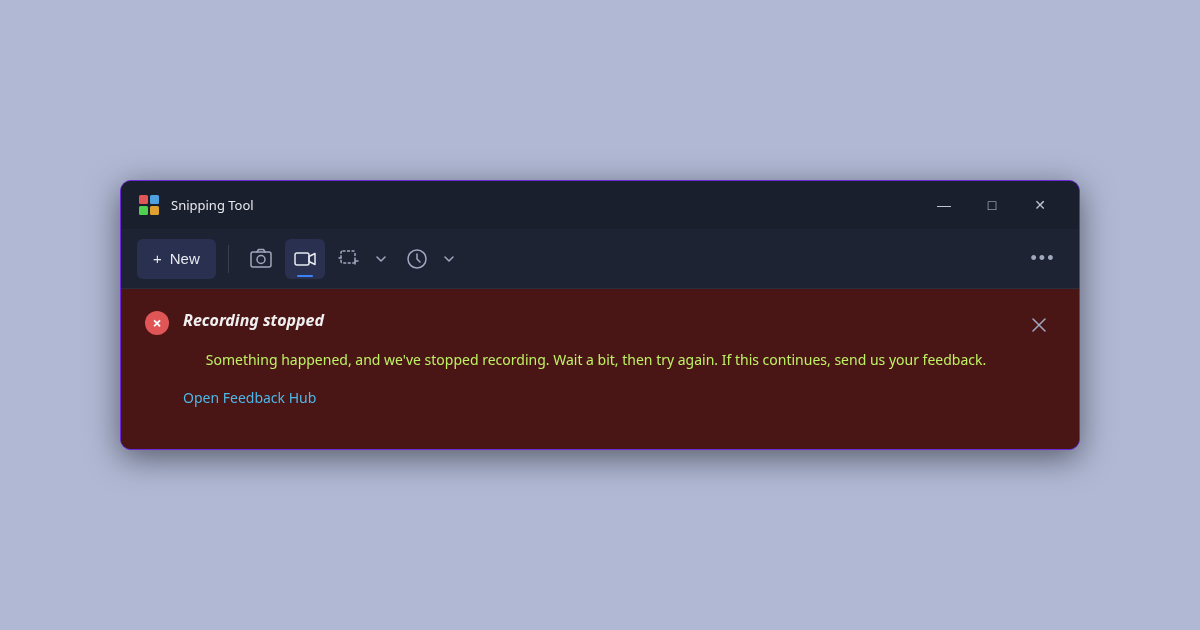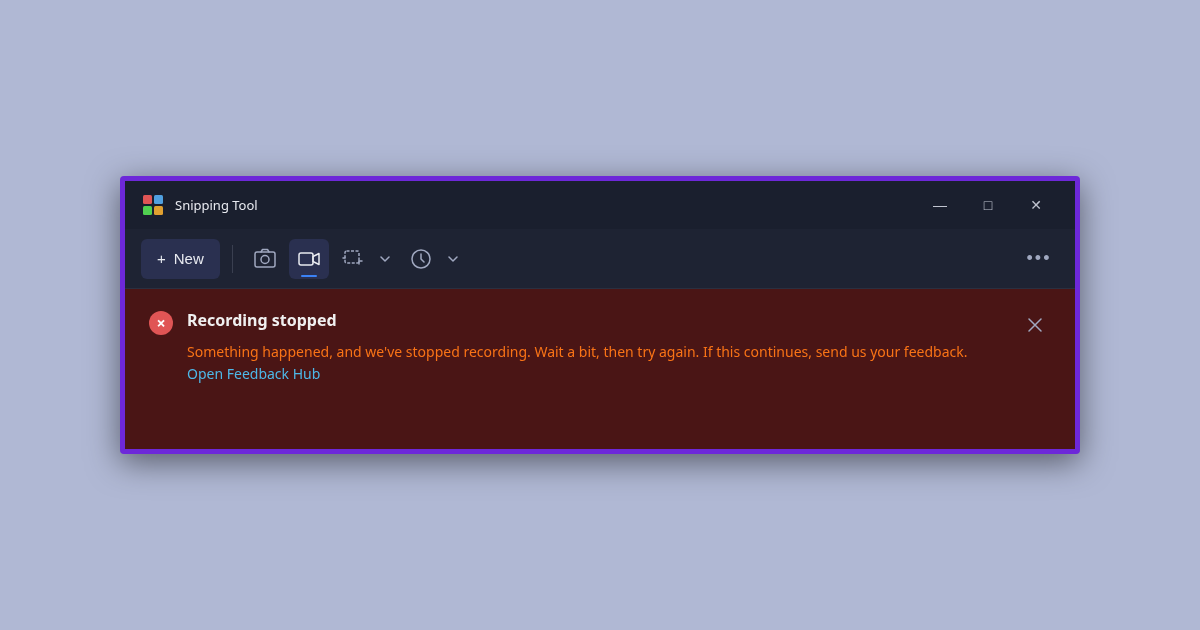--- a/index.html
+++ b/index.html
@@ -10,22 +10,22 @@
       background-color: #b0b8d4;
       display: flex;
       align-items: center;
       justify-content: center;
       font-family: 'Segoe UI', system-ui, -apple-system, sans-serif;
     }
 
     .window {
       width: 960px;
       background-color: #1a1f2e;
-      border-radius: 4px;
-      border: 5px solid #6d28d9;
+      border-radius: 11px;
+      border: 1px solid #6d28d9;
       box-shadow: 0 8px 32px rgba(0,0,0,0.5);
       overflow: hidden;
     }
 
     .titlebar {
       display: flex;
       align-items: center;
       padding: 10px 16px;
       background-color: #1a1f2e;
       height: 48px;
@@ -205,27 +205,30 @@
     }
 
     .error-content {
       flex: 1;
     }
 
     .error-title {
       color: #f0f0f0;
       font-size: 16px;
       font-weight: 700;
-      margin-bottom: 10px;
+      margin-bottom: 18px;
+      font-style: italic;
     }
 
     .error-message {
-      color: #f97316;
+      color: #bef264;
       font-size: 14px;
       line-height: 1.5;
+      margin-bottom: 16px;
+      text-align: center;
     }
 
     .feedback-link {
       color: #4db8e8;
       font-size: 14px;
       cursor: pointer;
       text-decoration: none;
       margin-top: 40px;
     }
 

